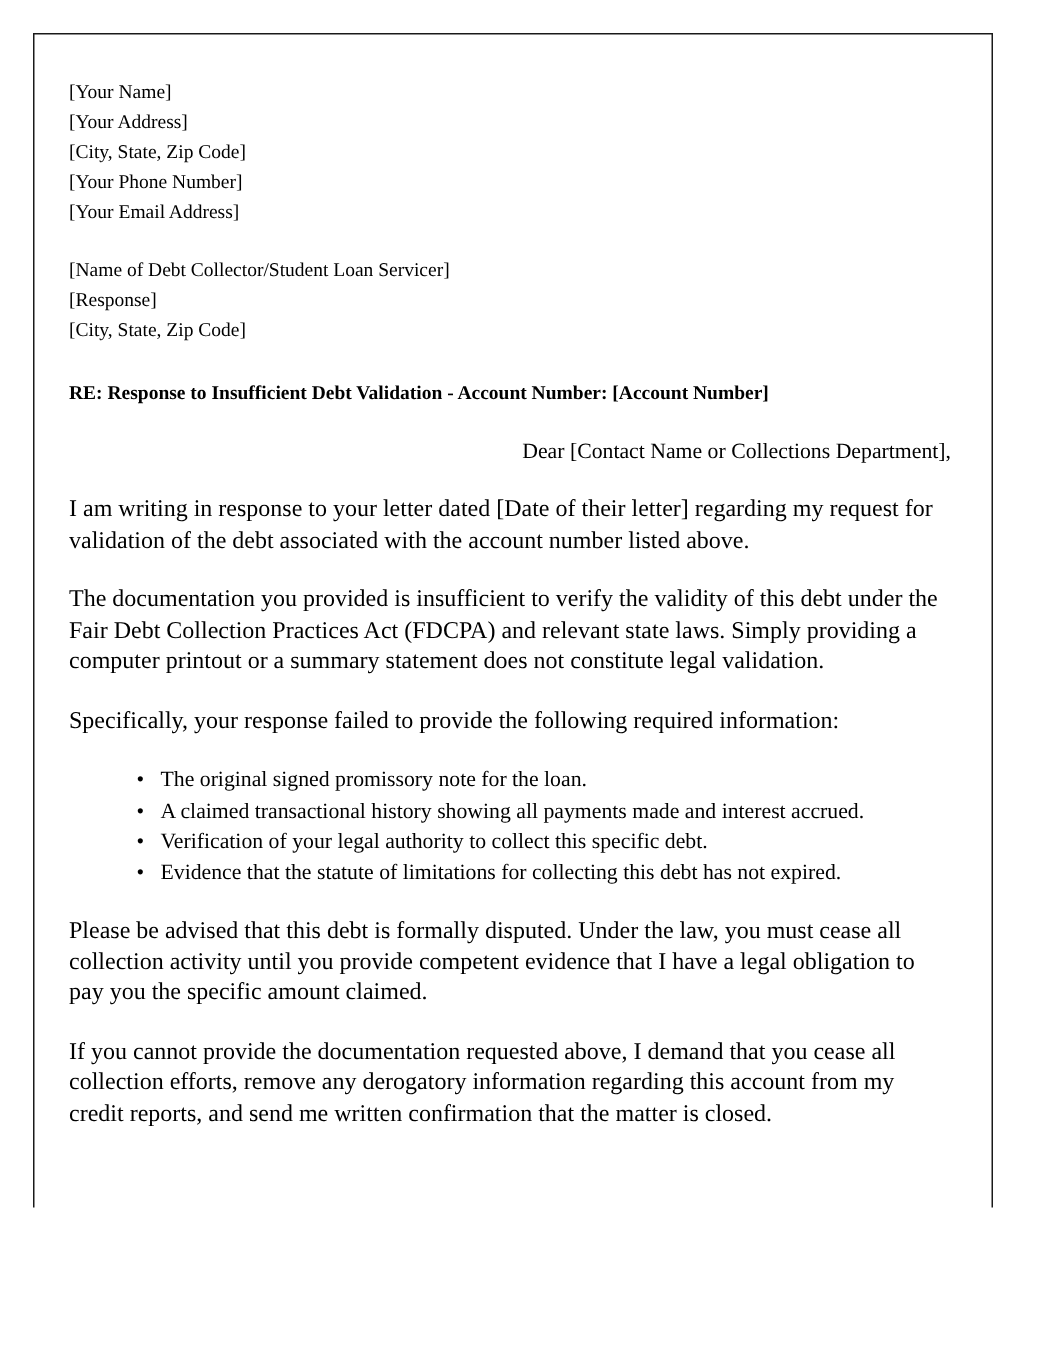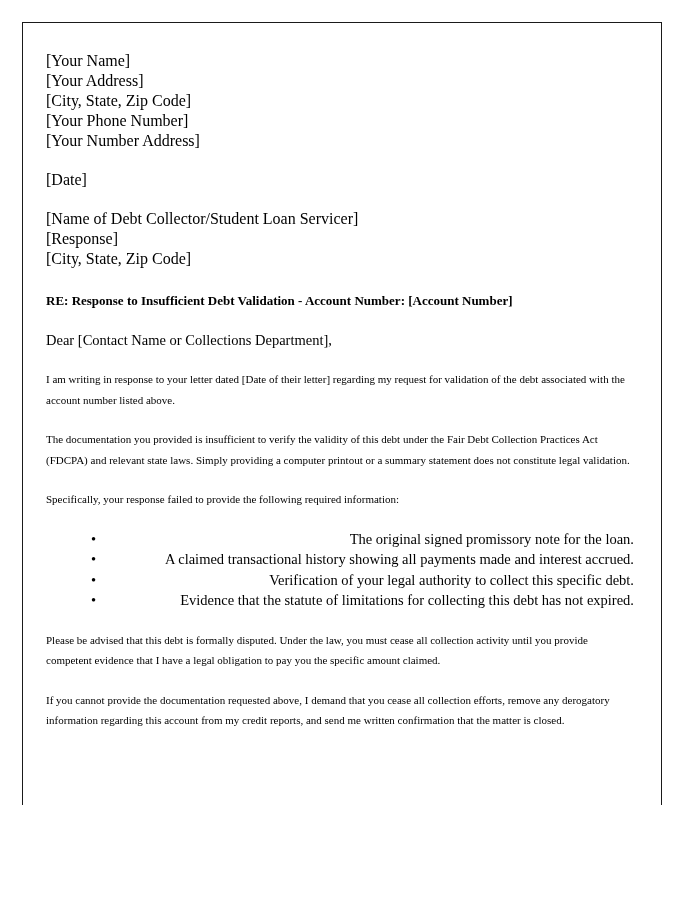--- a/index.html
+++ b/index.html
@@ -32,21 +32,21 @@
 
   .letter-body {
     padding: 28px 27px 0 23px;
     box-sizing: border-box;
   }
 
   .addr-block {
     margin: 0 0 19px 0;
   }
   .addr-line {
-    font-size: 16px;
+    font-size: 13px;
     line-height: 20px;
     white-space: nowrap;
   }
 
   .date-block {
     margin: 0 0 19px 0;
   }
 
   .recipient-block {
     margin: 4px 0 22px 0;
@@ -57,34 +57,34 @@
     line-height: 20px;
     font-weight: bold;
     margin: 0 0 19px 0;
     white-space: nowrap;
   }
 
   .salutation {
     font-size: 14.5px;
     line-height: 20px;
     margin: 0 0 19px 0;
+    text-align: right;
   }
 
   .para {
-    font-size: 11px;
+    font-size: 16px;
     line-height: 20.5px;
     margin: 0 0 19px 0;
     text-align: left;
   }
 
   .bullet-list {
     margin: 0 0 19px 0;
     padding: 0 0 0 45px;
     list-style: none;
-    text-align: right;
   }
   .bullet-item {
     font-size: 14.5px;
     line-height: 20.5px;
     position: relative;
     padding-left: 16px;
   }
   .bullet-item::before {
     content: "\2022";
     position: absolute;
@@ -98,26 +98,23 @@
 <body>
 
 <div class="page-sheet">
   <div class="letter-body">
 
     <div class="addr-block">
       <div class="addr-line">[Your Name]</div>
       <div class="addr-line">[Your Address]</div>
       <div class="addr-line">[City, State, Zip Code]</div>
       <div class="addr-line">[Your Phone Number]</div>
-      <div class="addr-line">[Your Number Address]</div>
+      <div class="addr-line">[Your Email Address]</div>
     </div>
 
-    <div class="date-block">
-      <div class="addr-line">[Date]</div>
-    </div>
 
     <div class="recipient-block">
       <div class="addr-line">[Name of Debt Collector/Student Loan Servicer]</div>
       <div class="addr-line">[Response]</div>
       <div class="addr-line">[City, State, Zip Code]</div>
     </div>
 
     <div class="subject-line">RE: Response to Insufficient Debt Validation - Account Number: [Account Number]</div>
 
     <div class="salutation">Dear [Contact Name or Collections Department],</div>

